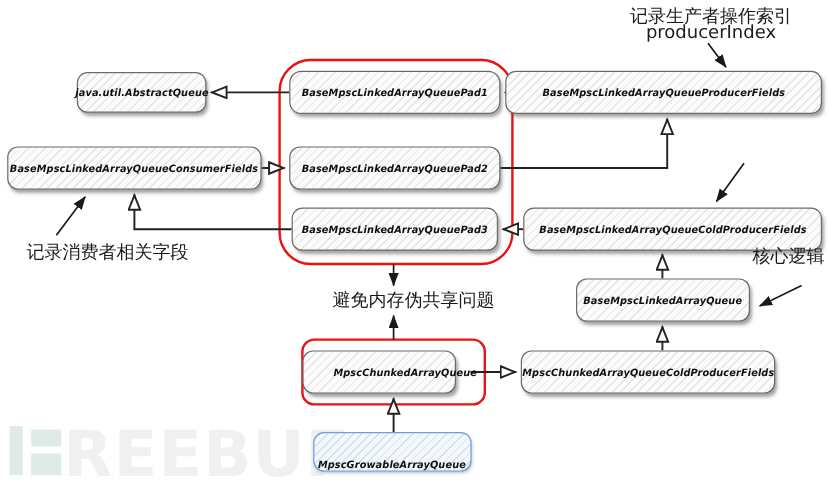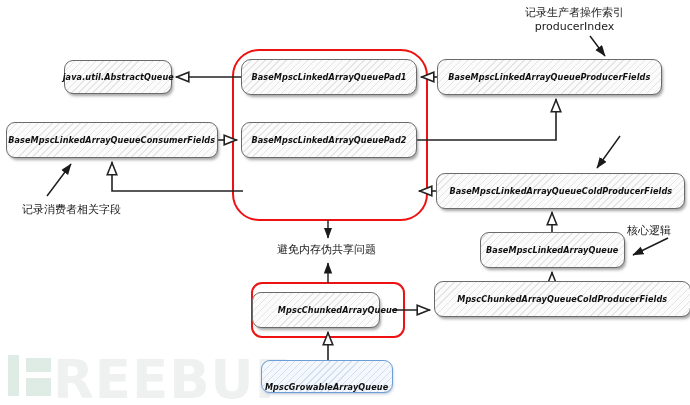--- a/index.html
+++ b/index.html
@@ -56,21 +56,21 @@
     background-image:repeating-linear-gradient(-45deg,
         rgba(120,160,210,.28) 0 1px, rgba(0,0,0,0) 1px 5px);
     box-shadow:1px 2px 3px -1px rgba(110,130,170,.5);
   }
 
   
   .note{
     position:absolute;
     color:#1a1a1a;
     font-family:"DejaVu Sans", sans-serif;
-    font-size:11px;
+    font-size:15px;
     line-height:14px;
     white-space:nowrap;
   }
   .note.center{text-align:center;}
 </style>
 </head>
 <body>
 
 <div id="canvas">
 
@@ -128,64 +128,67 @@
   </svg>
 
   <div class="node" style="left:64px;top:60px;width:108px;height:34px;">
     <span>java.util.AbstractQueue</span>
   </div>
 
   <div class="node" style="left:241px;top:59px;width:176px;height:36px;border-radius:10px;">
     <span>BaseMpscLinkedArrayQueuePad1</span>
   </div>
 
-  <div class="node" style="left:437px;top:59px;width:225px;height:36px;">
+  <div class="node" style="left:421px;top:59px;width:264px;height:36px;">
     <span>BaseMpscLinkedArrayQueueProducerFields</span>
   </div>
 
   <div class="node" style="left:6px;top:122px;width:212px;height:36px;">
     <span>BaseMpscLinkedArrayQueueConsumerFields</span>
   </div>
 
   <div class="node" style="left:241px;top:122px;width:176px;height:36px;">
     <span>BaseMpscLinkedArrayQueuePad2</span>
   </div>
 
+  <div class="node" style="left:243px;top:173px;width:172px;height:36px;">
+    <span>BaseMpscLinkedArrayQueuePad3</span>
+  </div>
 
   <div class="node" style="left:436px;top:173px;width:249px;height:36px;">
     <span>BaseMpscLinkedArrayQueueColdProducerFields</span>
   </div>
 
   <div class="node" style="left:480px;top:232px;width:145px;height:36px;">
     <span>BaseMpscLinkedArrayQueue</span>
   </div>
 
   <div class="node" style="left:252px;top:292px;width:128px;height:36px;padding-left:44px;">
     <span>MpscChunkedArrayQueue</span>
   </div>
 
-  <div class="node" style="left:434px;top:281px;width:257px;height:36px;">
+  <div class="node" style="left:434px;top:292px;width:212px;height:36px;">
     <span>MpscChunkedArrayQueueColdProducerFields</span>
   </div>
 
   <div class="node blue" style="left:261px;top:360px;width:132px;height:33px;align-items:flex-end;">
     <span>MpscGrowableArrayQueue</span>
   </div>
 
   <div class="note center" style="left:525px;top:6px;">
     <div>记录生产者操作索引</div>
     <div class="mono">producerIndex</div>
   </div>
 
 
   <div class="note" style="left:22px;top:203px;">
     <div>记录消费者相关字段</div>
   </div>
 
-  <div class="note" style="left:627px;top:224px;">
+  <div class="note" style="left:627px;top:206px;">
     <div>核心逻辑</div>
   </div>
 
   <div class="note" style="left:277px;top:243px;">
     <div>避免内存伪共享问题</div>
   </div>
 
 </div>
 
 </body></html>

